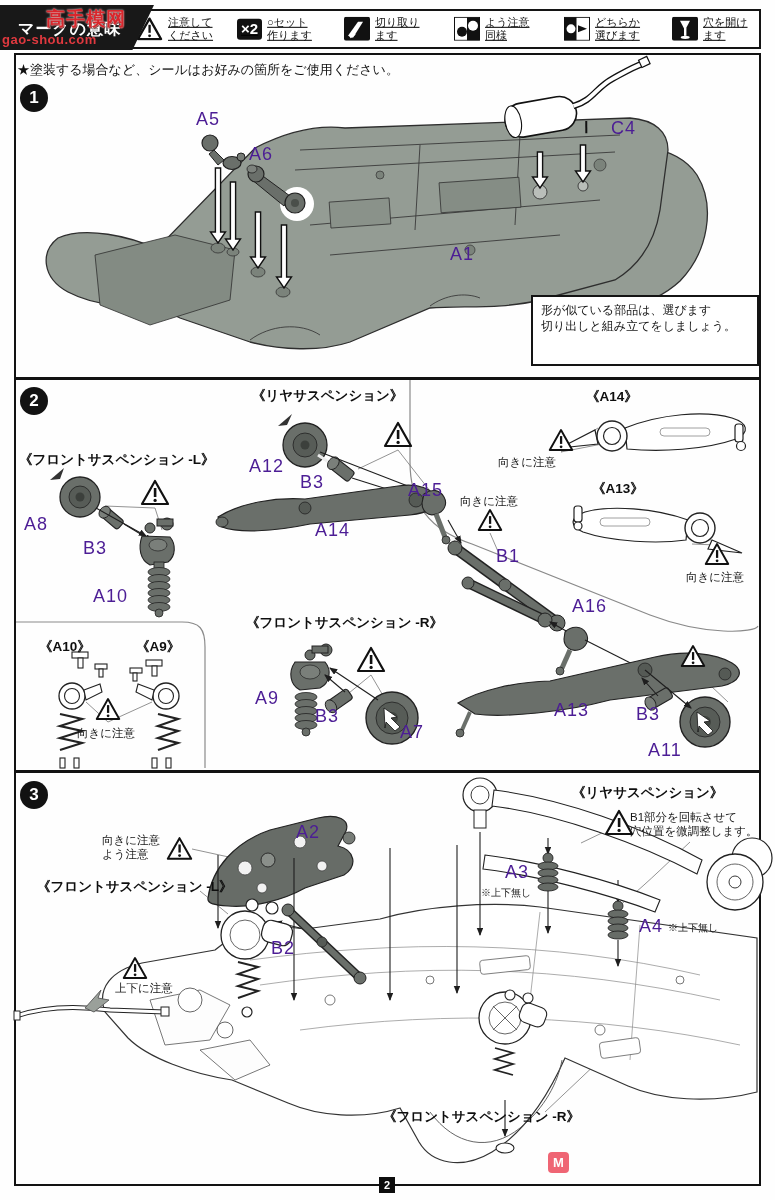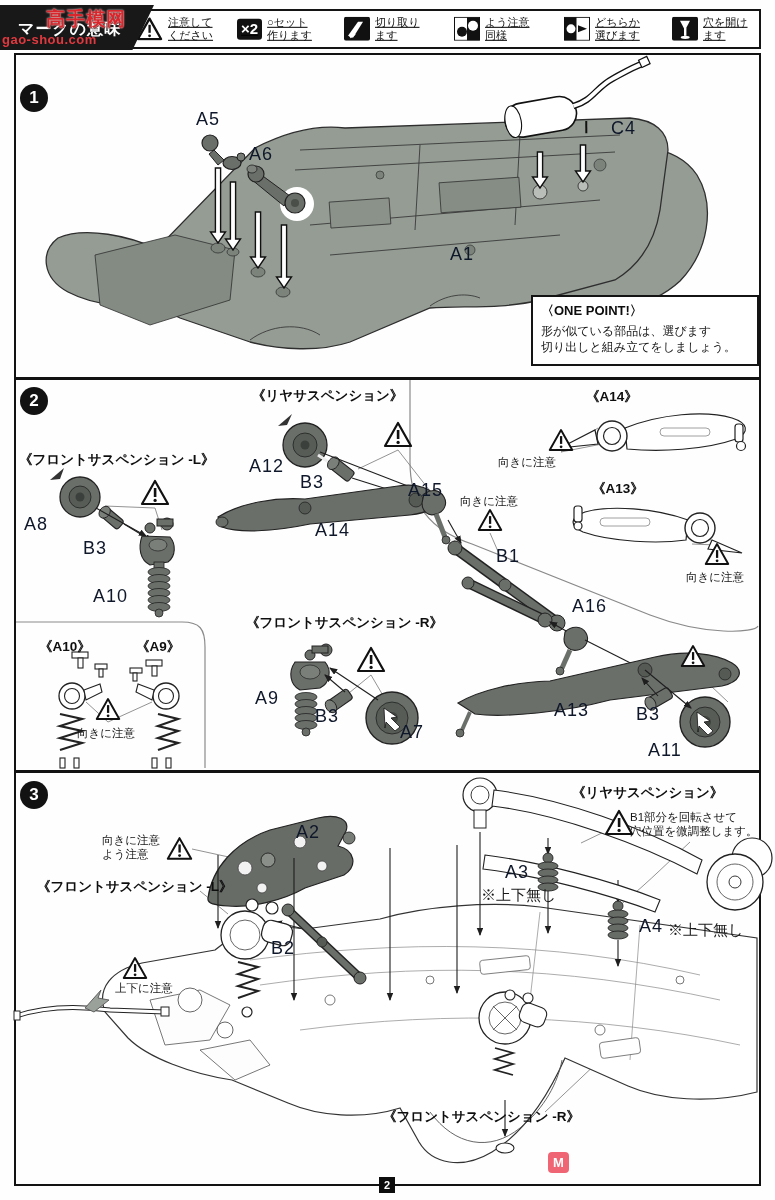--- a/index.html
+++ b/index.html
@@ -32,24 +32,24 @@
   .main-box { left:14px; top:53px; width:747px; height:1133px;
               border:2.5px solid #121212; background:transparent; z-index:1; }
   .divider { left:14px; width:747px; height:3px; background:#121212; z-index:2; }
 
   .step-badge { width:28px; height:28px; border-radius:50%; background:#121212; color:#fff;
                 font-weight:bold; font-size:17px; display:flex; align-items:center;
                 justify-content:center; z-index:5; }
 
   svg.illus { left:0; top:0; width:775px; height:1200px; z-index:2; pointer-events:none; }
 
-  .plabel { font-size:18px; color:#0f172a; letter-spacing:1px; z-index:5; }
+  .plabel { font-size:18px; color:#4c1d95; letter-spacing:1px; z-index:5; }
   .jhead  { font-size:13.5px; font-weight:bold; color:#0e0e0e; z-index:5; white-space:nowrap; }
   .jnote  { font-size:11.5px; color:#181818; z-index:5; white-space:pre-line; line-height:1.25; }
-  .jnote-s{ font-size:15px; color:#181818; z-index:5; white-space:nowrap; }
+  .jnote-s{ font-size:10px; color:#181818; z-index:5; white-space:nowrap; }
 
   .onepoint { left:531px; top:295px; width:228px; height:71px; background:#fff;
               border:2px solid #141414; padding:5px 8px; z-index:4; }
   .onepoint .t { font-size:13px; font-weight:bold; color:#0d0d0d; margin-bottom:3px; }
   .onepoint .l { font-size:12px; color:#161616; line-height:1.35; }
 
   .warn { z-index:5; line-height:0; }
 
   .page-badge { left:379px; top:1177px; width:16px; height:16px; background:#0d0d0d;
                 color:#fff; font-size:11px; font-weight:bold; display:flex;
@@ -131,20 +131,21 @@
 ます</span>
     </div>
   </div>
   <div class="abs banner"></div>
   <div class="abs banner-text">マークの意味</div>
   <div class="abs wm-top">
     <div class="wm-top-title">高手模网</div>
     <div class="wm-top-sub">gao-shou.com</div>
   </div>
 
+  <div class="abs star-note">★塗装する場合など、シールはお好みの箇所をご使用ください。</div>
 
   <div class="abs main-box"></div>
   <div class="abs divider" style="top:377px"></div>
   <div class="abs divider" style="top:770px"></div>
 
   <svg class="abs illus" viewBox="0 0 775 1200">
     <defs>
       <marker id="arr" markerWidth="9" markerHeight="8" refX="6.5" refY="3" orient="auto">
         <path d="M0,0 L7.5,3 L0,6 Z" fill="#1e1e1e"></path>
       </marker>
@@ -487,21 +488,20 @@
 
   <div class="abs step-badge" style="left:20px;top:84px">1</div>
   <div class="abs step-badge" style="left:20px;top:387px">2</div>
   <div class="abs step-badge" style="left:20px;top:781px">3</div>
 
   <div class="abs plabel" style="left:196px;top:109px">A5</div>
   <div class="abs plabel" style="left:249px;top:144px">A6</div>
   <div class="abs plabel" style="left:611px;top:118px">C4</div>
   <div class="abs plabel" style="left:450px;top:244px">A1</div>
   <div class="abs onepoint">
-    <div class="t">〈ONE POINT!〉</div>
     <div class="l">形が似ている部品は、選びます</div>
     <div class="l">切り出しと組み立てをしましょう。</div>
   </div>
 
   <div class="abs jhead" style="left:252px;top:387px">《リヤサスペンション》</div>
   <div class="abs jhead" style="left:19px;top:451px">《フロントサスペンション -L》</div>
   <div class="abs jhead" style="left:246px;top:614px">《フロントサスペンション -R》</div>
   <div class="abs jhead" style="left:586px;top:388px">《A14》</div>
   <div class="abs jhead" style="left:592px;top:480px">《A13》</div>
   <div class="abs jhead" style="left:39px;top:638px">《A10》</div>

